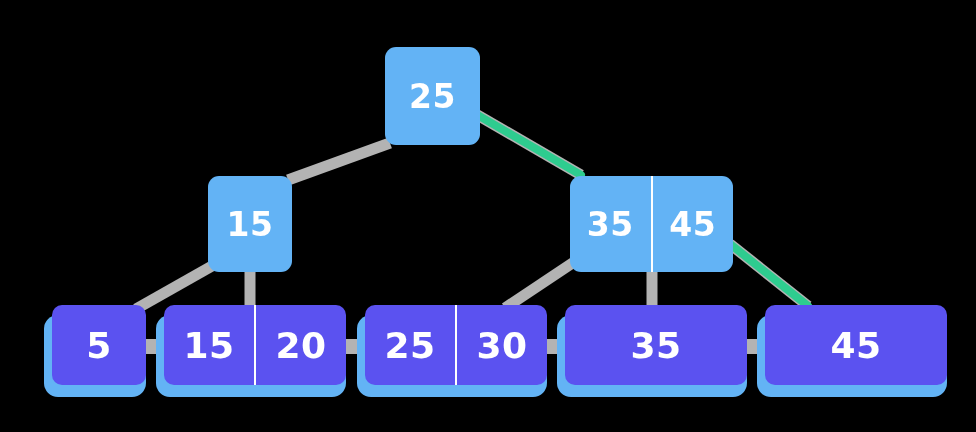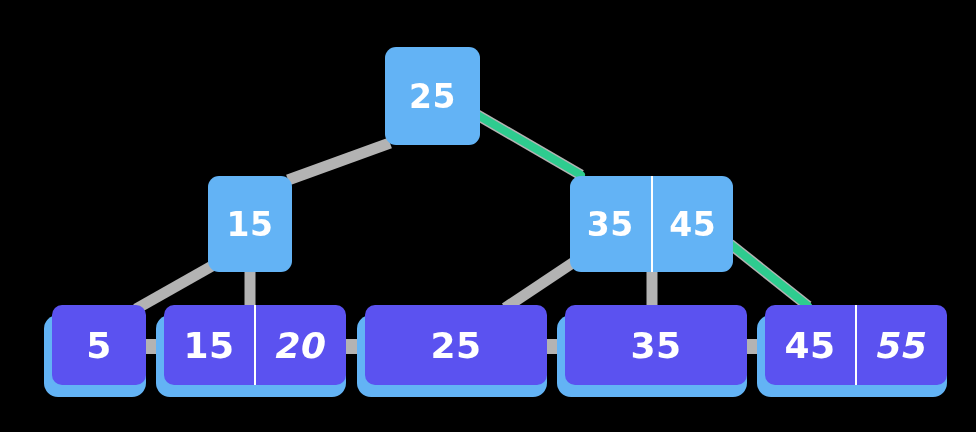--- a/index.html
+++ b/index.html
@@ -75,21 +75,20 @@
     display: flex;
     align-items: center;
     justify-content: center;
     color: #FFFFFF;
     font-weight: 700;
     font-size: 36px;
     letter-spacing: 0.5px;
   }
   .node.leaf .cell + .cell {
     border-left: 2px solid #FFFFFF;
-    font-style: italic;
   }
 </style>
 </head>
 <body>
 
 <div id="stage">
 
   <svg id="edge-layer" viewBox="0 0 976 432" width="976" height="432" xmlns="http://www.w3.org/2000/svg">
       <line x1="390" y1="143" x2="288" y2="180" stroke="#B3B3B3" stroke-width="11" stroke-linecap="butt" id="edge-root-left"></line>
       <line x1="474" y1="113" x2="581" y2="175" stroke="#B3B3B3" stroke-width="11" stroke-linecap="butt"></line>
@@ -131,31 +130,31 @@
     <div class="node leaf" id="node-leaf-1" style="width: 182px; height: 80px;">
       <div class="cell">15</div>
       <div class="cell">20</div>
     </div>
   </div>
 
   <div class="leafwrap" id="wrap-leaf-2" style="left: 357px; top: 305px; width: 190px; height: 92px;">
     <div class="leaf-shadow"></div>
     <div class="node leaf" id="node-leaf-2" style="width: 182px; height: 80px;">
       <div class="cell">25</div>
+      <div class="cell">30</div>
     </div>
   </div>
 
   <div class="leafwrap" id="wrap-leaf-3" style="left: 557px; top: 305px; width: 190px; height: 92px;">
     <div class="leaf-shadow"></div>
     <div class="node leaf" id="node-leaf-3" style="width: 182px; height: 80px;">
       <div class="cell">35</div>
     </div>
   </div>
 
   <div class="leafwrap" id="wrap-leaf-4" style="left: 757px; top: 305px; width: 190px; height: 92px;">
     <div class="leaf-shadow"></div>
     <div class="node leaf" id="node-leaf-4" style="width: 182px; height: 80px;">
       <div class="cell">45</div>
-      <div class="cell">55</div>
     </div>
   </div>
 
 </div>
 
 </body></html>

